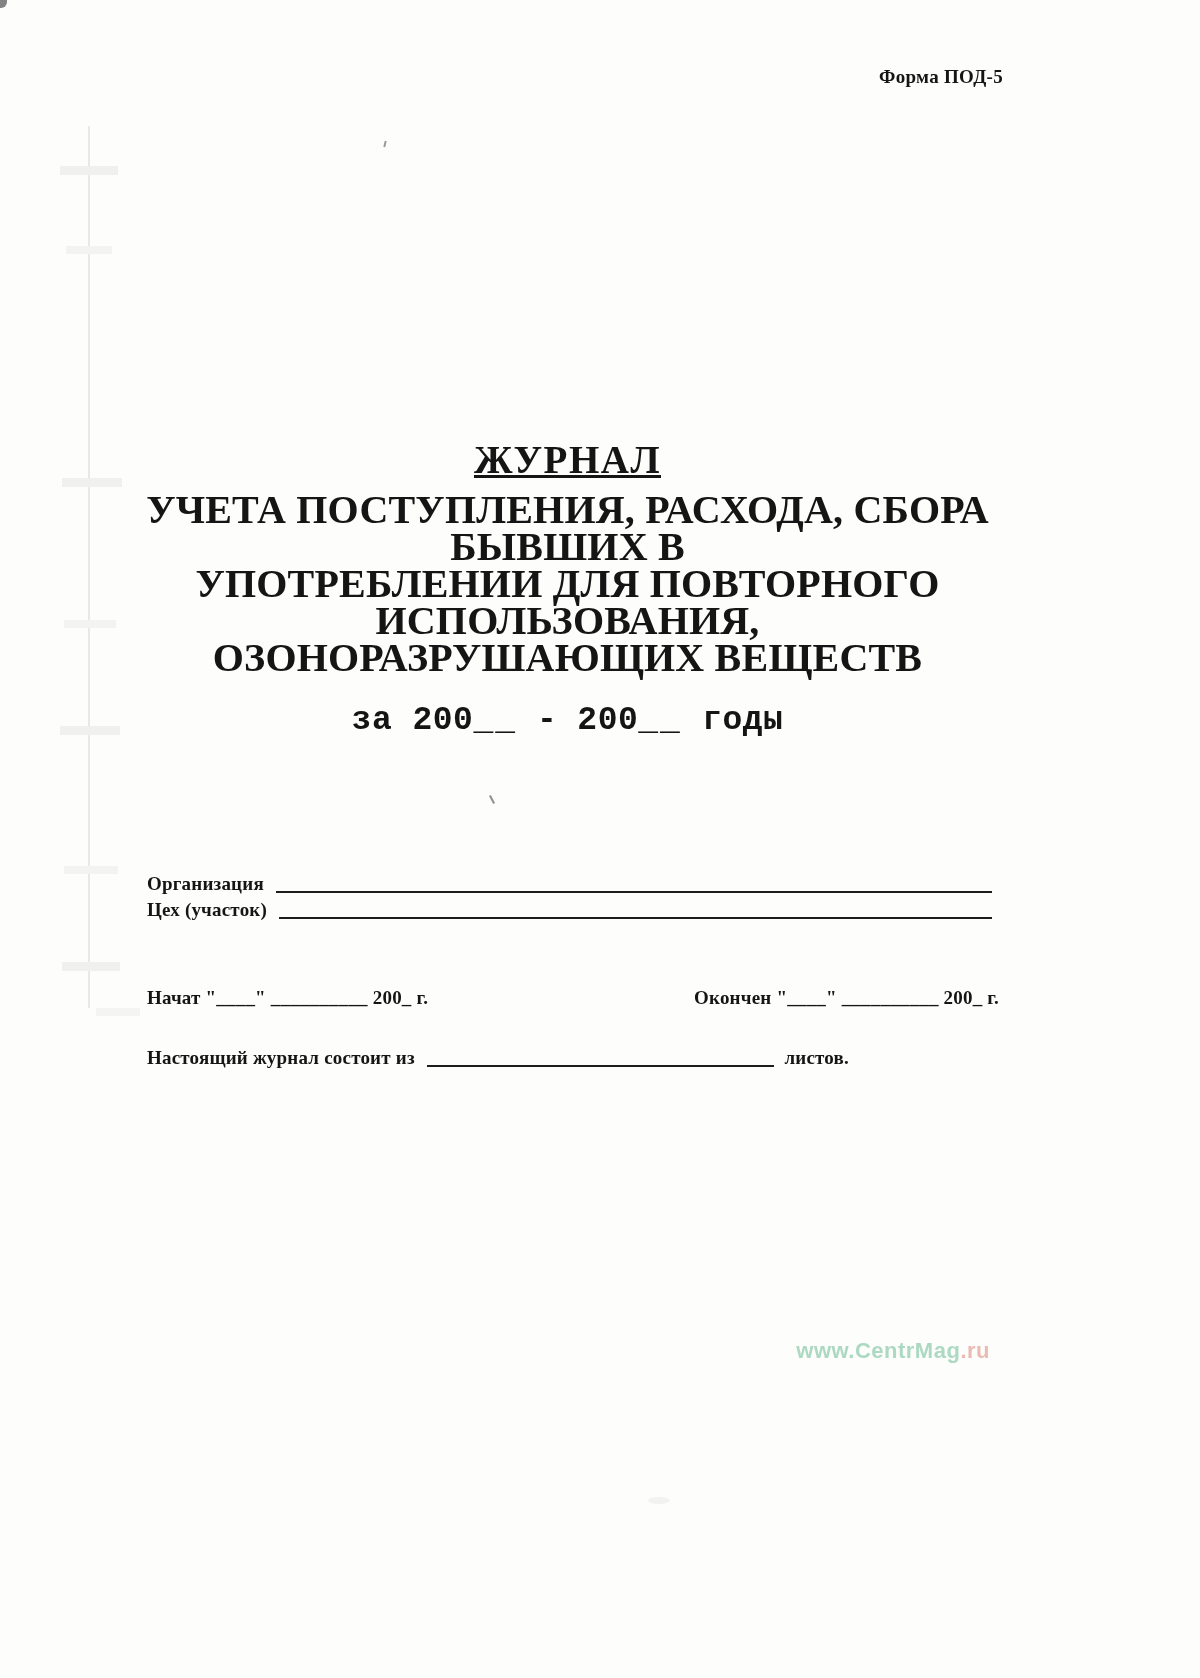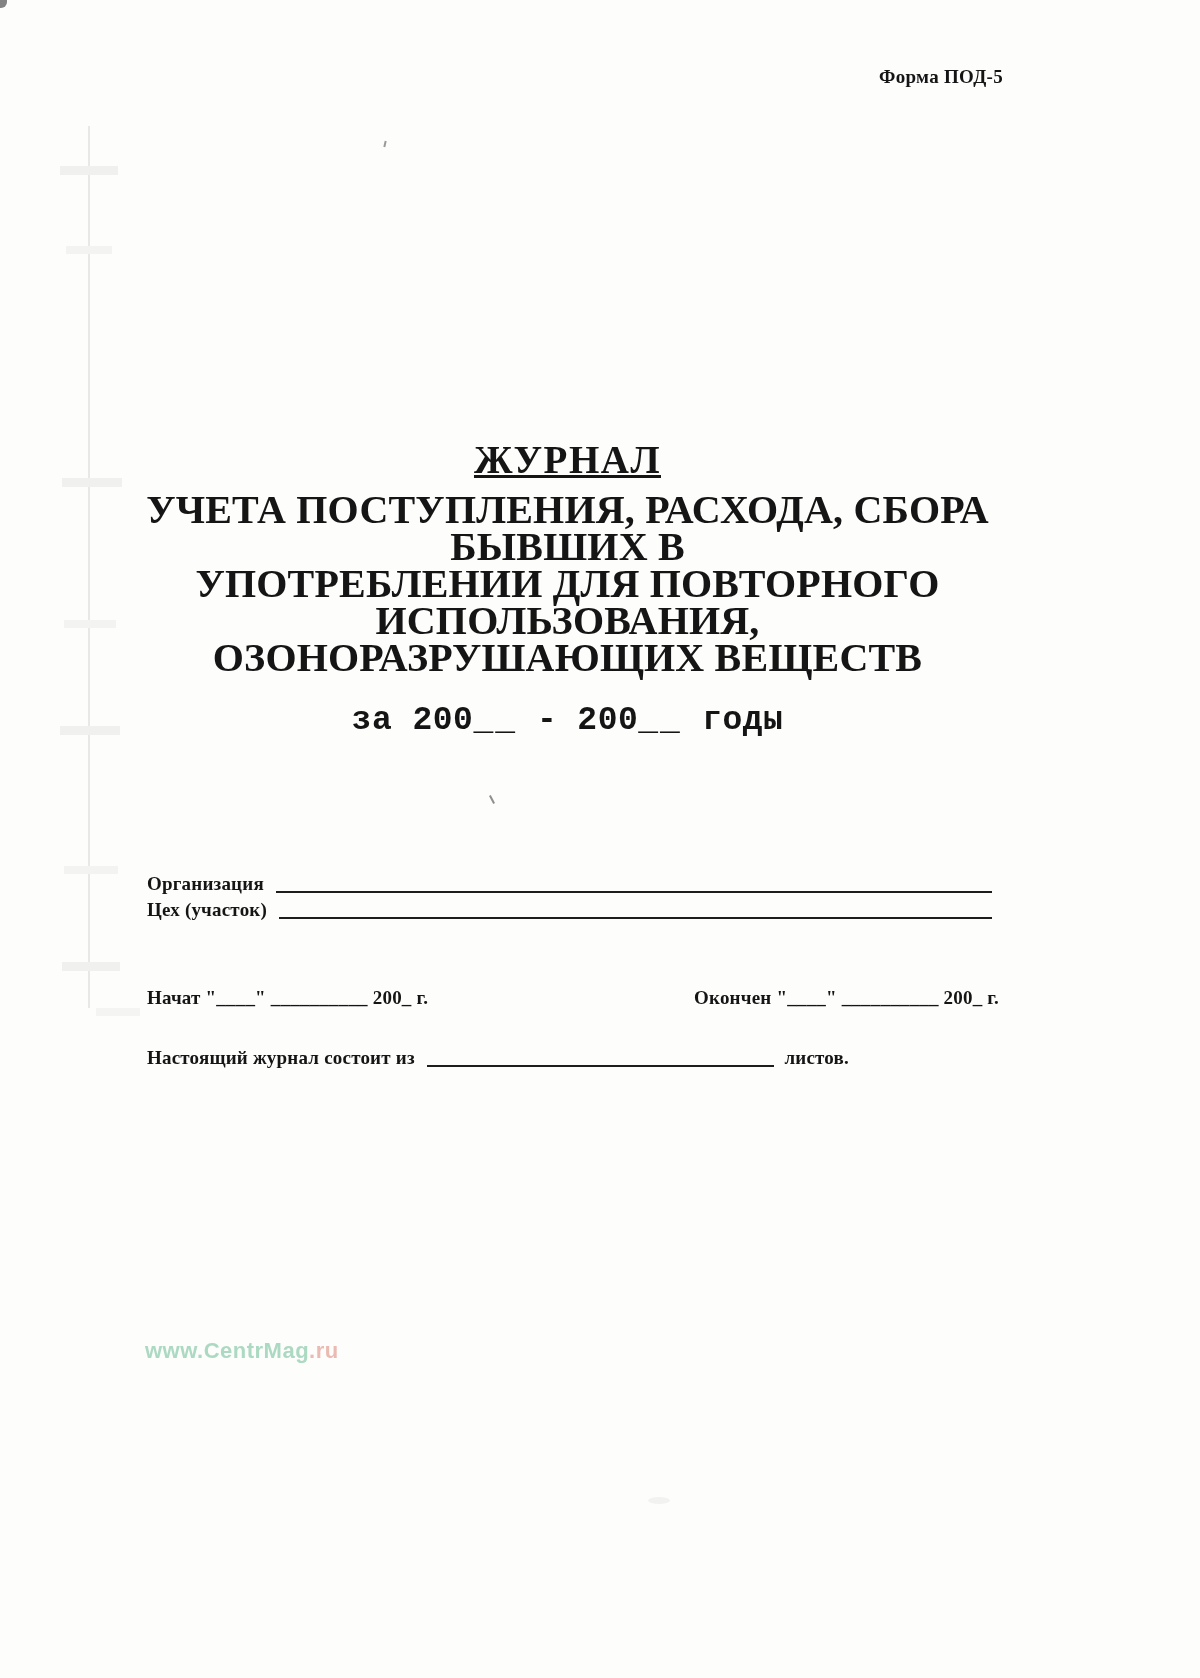--- a/index.html
+++ b/index.html
@@ -74,21 +74,21 @@
   .row-org    { top: 872px; }
   .row-shop   { top: 863px; margin-top: 35px; }
   .row-dates  { top: 986px; width: 852px; justify-content: space-between; }
   .row-sheets { top: 1046px; width: 702px; }
   .date-group { white-space: pre; }
   .sheets-suffix { margin-left: 10px; }
 
   
   .watermark {
     position: absolute; top: 1338px; left: 145px; width: 845px;
-    text-align: left;
+    text-align: right;
     font-family: "Liberation Sans", sans-serif;
     font-size: 22px; font-weight: bold; letter-spacing: .5px;
     opacity: .85;
   }
 </style>
 </head>
 <body>
 
 <div class="page">
 

